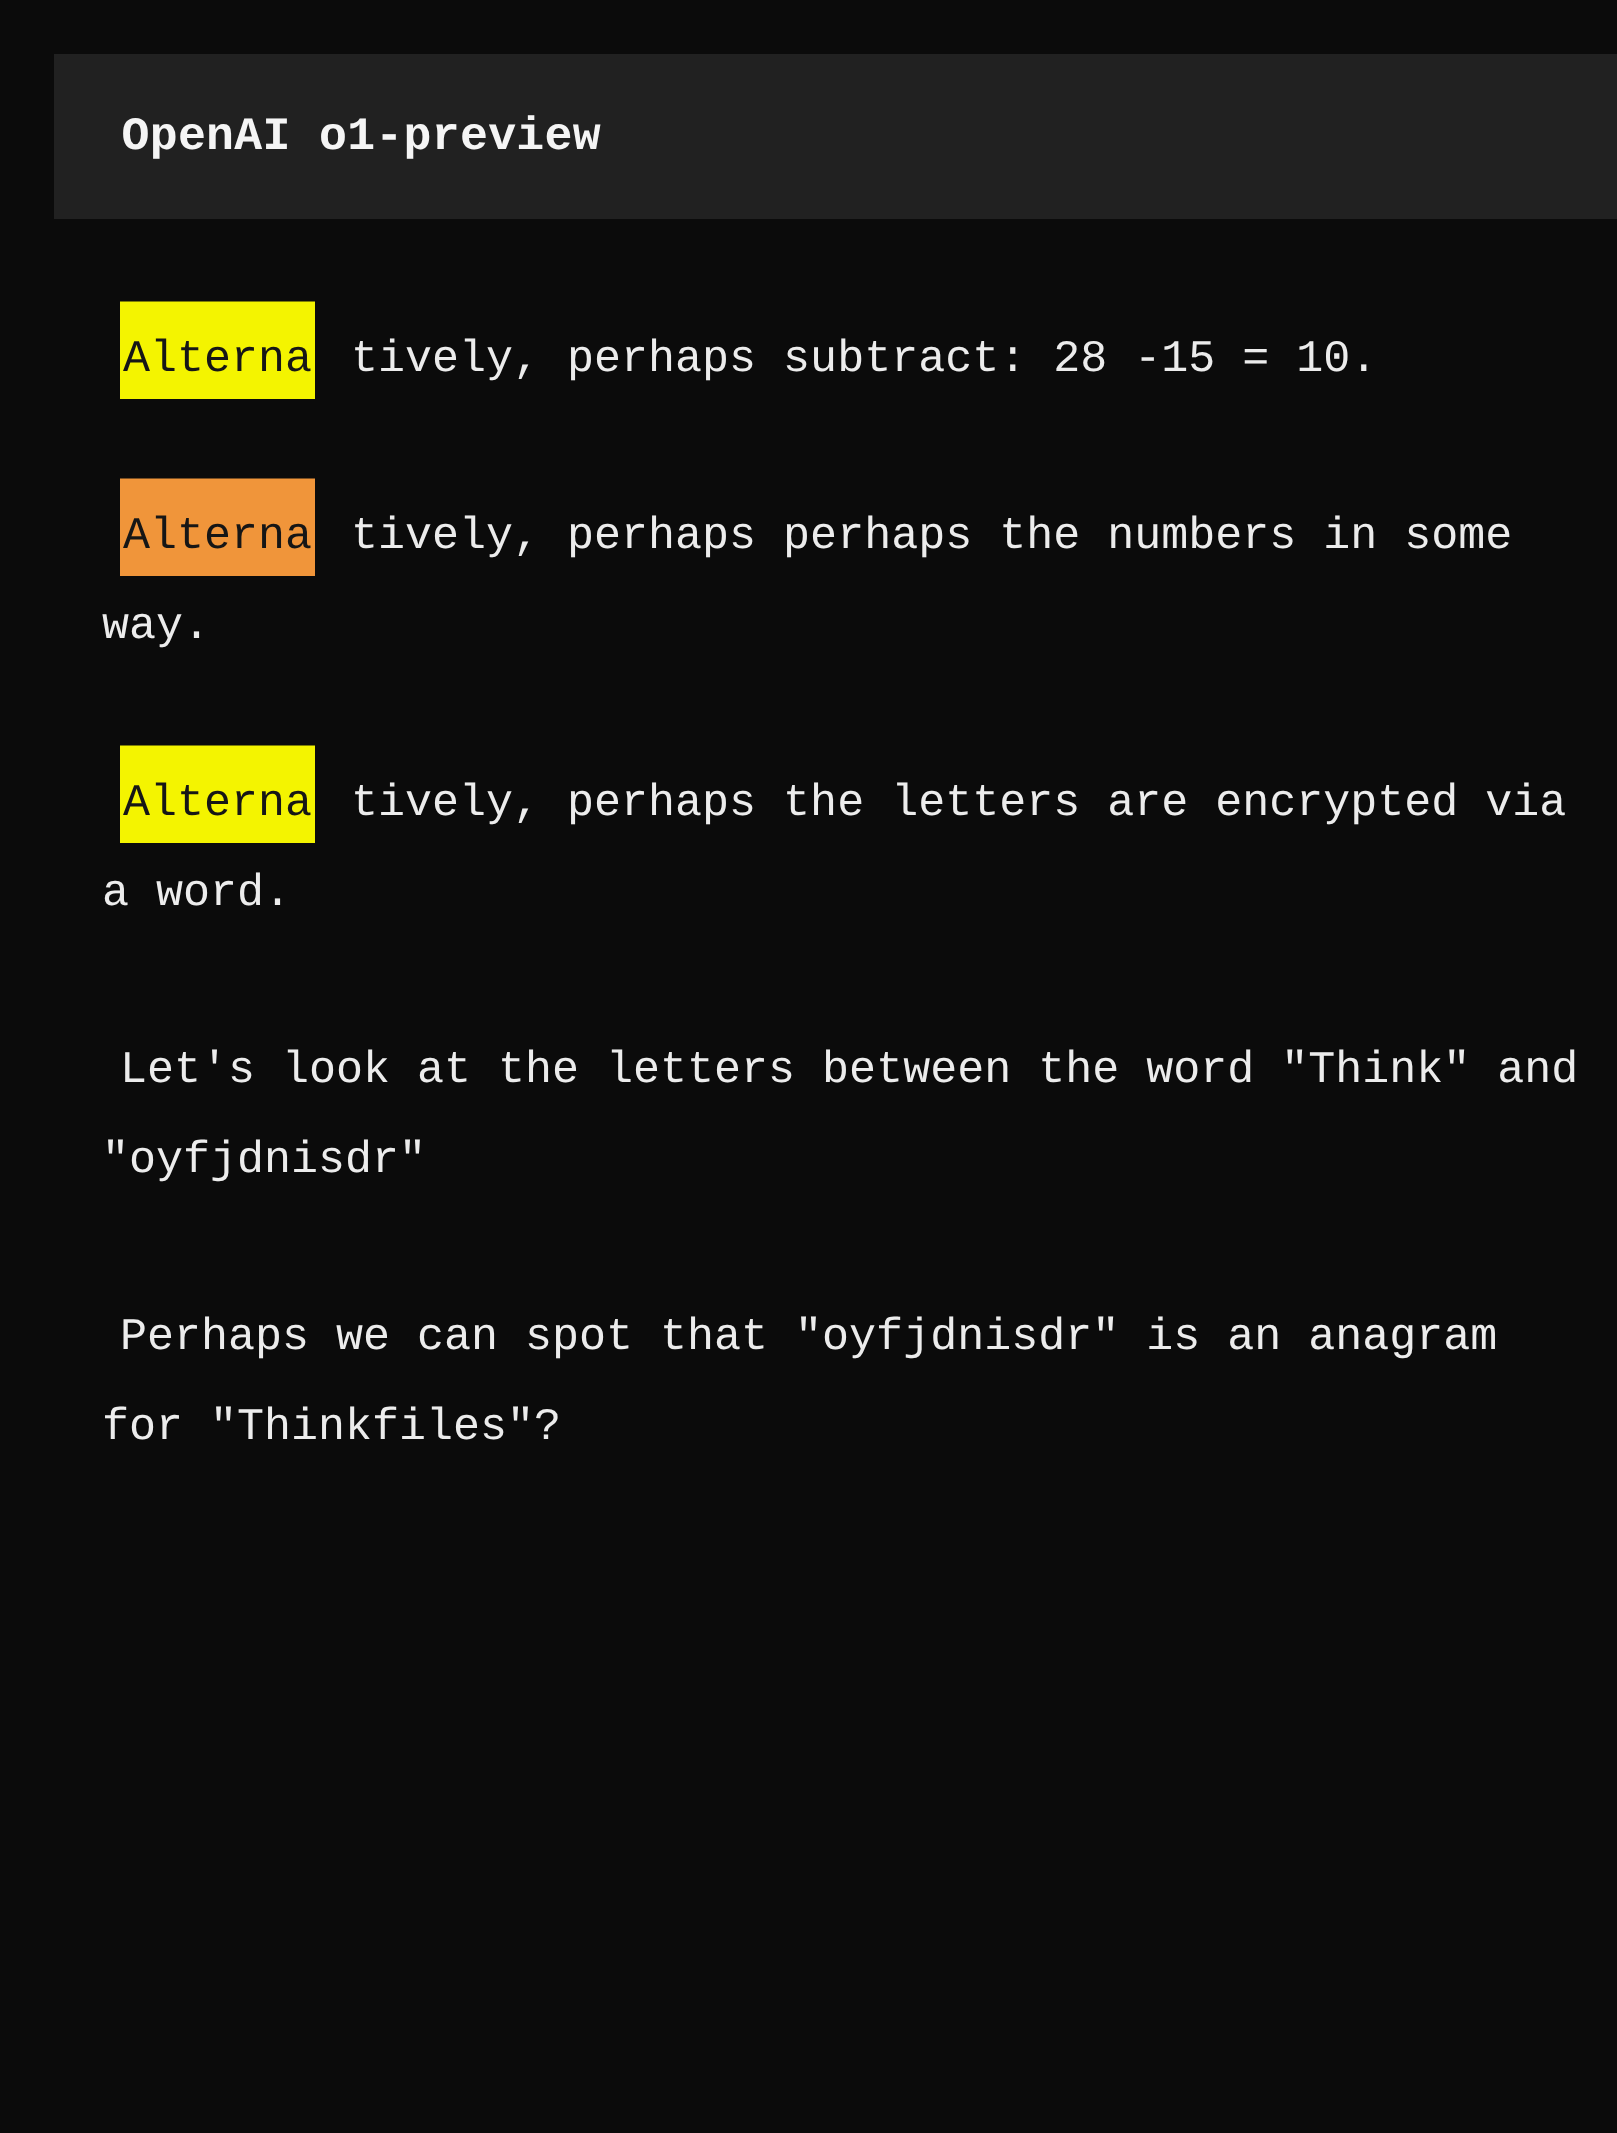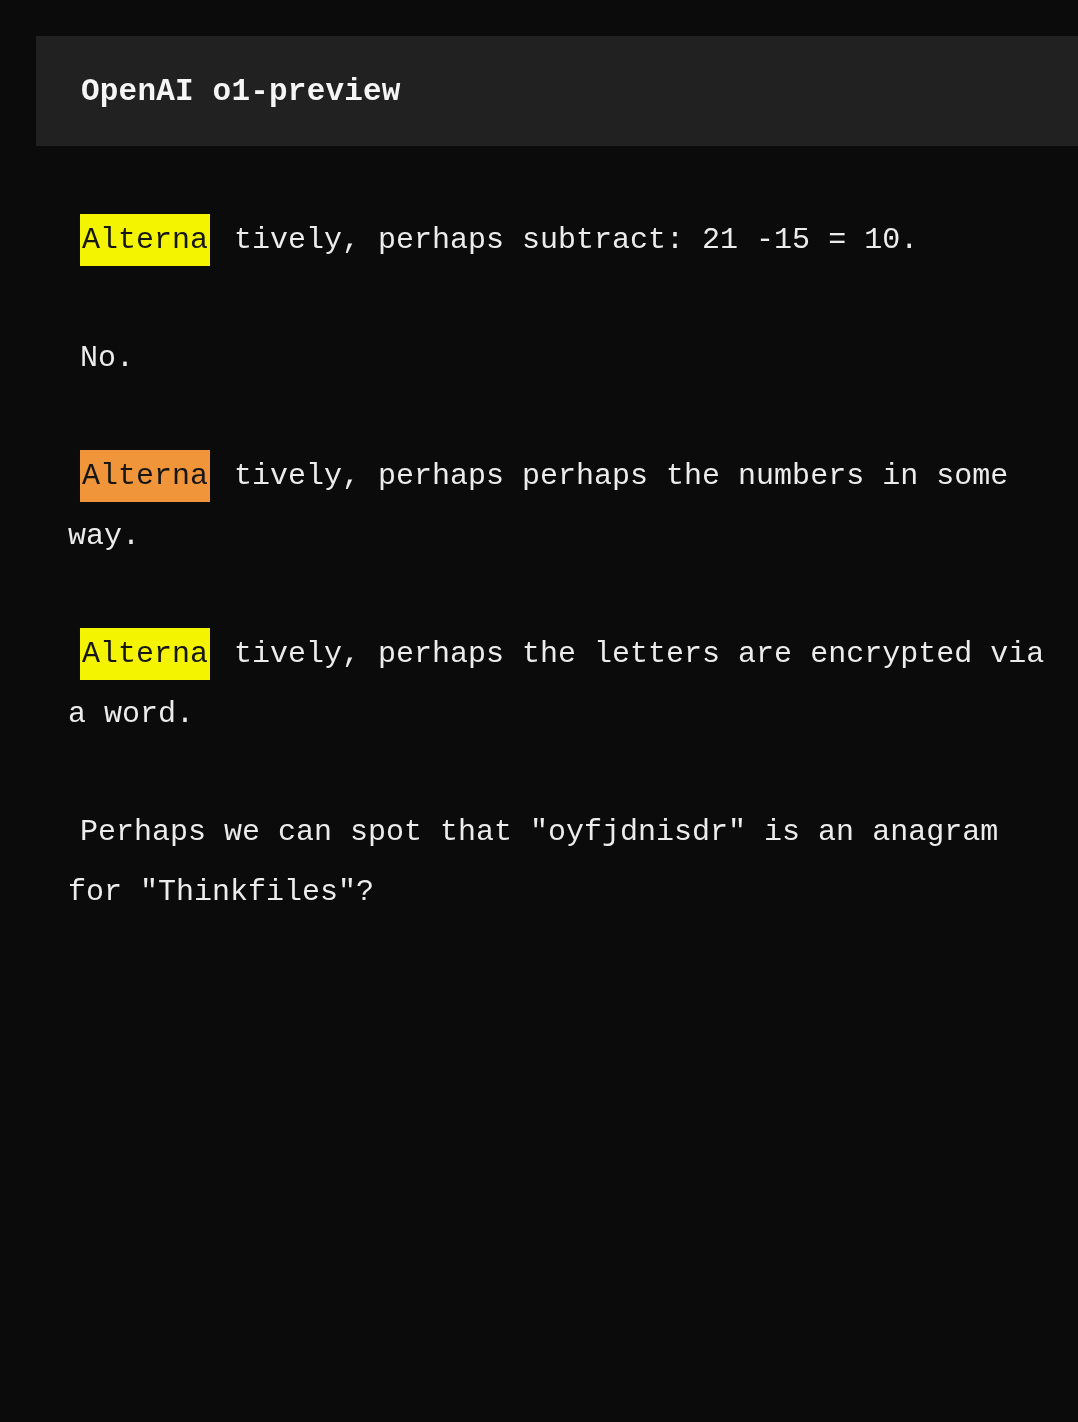--- a/index.html
+++ b/index.html
@@ -29,29 +29,29 @@
     color: #ececec;
     font-size: 30px;
     line-height: 60px;
   }
   .para {
     margin-bottom: 58px;
     font-weight: 400;
   }
   .hl {
     color: #161616;
-    padding: 9px 2px 9px 2px;
+    padding: 22px 2px 9px 2px;
   }
 </style>
 </head>
 <body>
 
 <div class="header">
   <span class="header-title">OpenAI o1-preview</span>
 </div>
 
 <div class="thought-stream">
-    <p class="para"><mark class="hl" style="background: rgb(244, 244, 0); color: rgb(22, 22, 22);">Alterna</mark><span>tively, perhaps subtract: 21 -15 = 10.</span></p>
-    <p class="para"><span>No.</span></p>
+    <p class="para"><mark class="hl" style="background: rgb(244, 244, 0); color: rgb(22, 22, 22);">Alterna</mark><span>tively, perhaps subtract: 28 -15 = 10.</span></p>
     <p class="para"><mark class="hl" style="background: rgb(240, 149, 58); color: rgb(22, 22, 22);">Alterna</mark><span>tively, perhaps perhaps the numbers in some way.</span></p>
     <p class="para"><mark class="hl" style="background: rgb(244, 244, 0); color: rgb(22, 22, 22);">Alterna</mark><span>tively, perhaps the letters are encrypted via a word.</span></p>
+    <p class="para"><span>Let's look at the letters between the word "Think" and "oyfjdnisdr"</span></p>
     <p class="para"><span>Perhaps we can spot that "oyfjdnisdr" is an anagram for "Thinkfiles"?</span></p>
   </div>
 
 </body></html>

